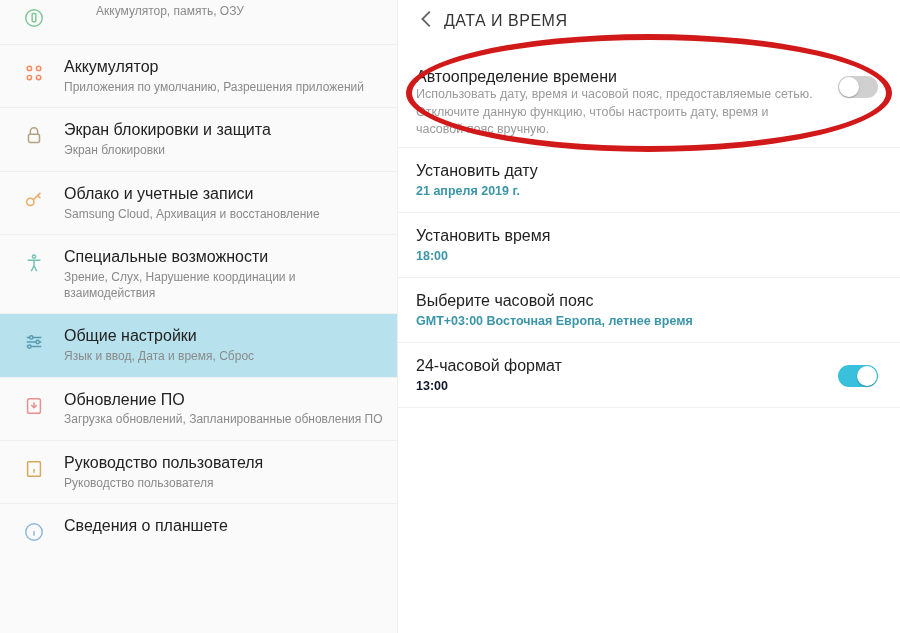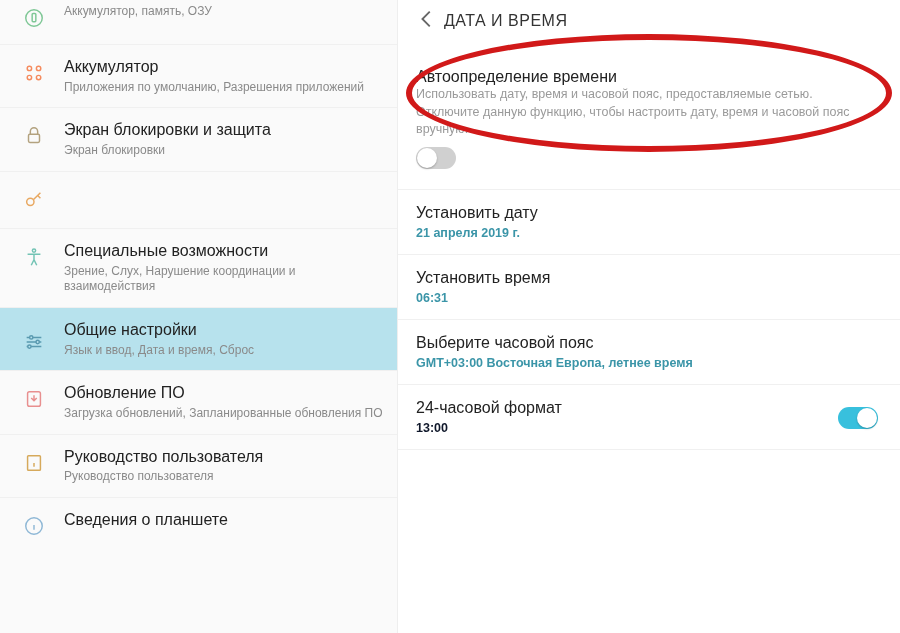--- a/index.html
+++ b/index.html
@@ -37,21 +37,21 @@
   .search-icon svg { width: 22px; height: 22px; stroke:#4fa9d8; fill:none; stroke-width:2;}
 
   .menu { list-style:none; }
   .menu-item {
     display:flex;
     align-items:flex-start;
     padding: 12px 14px 12px 18px;
     border-bottom: 1px solid #f0f0f0;
     cursor:pointer;
   }
-  .menu-item.selected { background:#b7e2ed;align-items:flex-end; }
+  .menu-item.selected { background:#b7e2ed; }
   .menu-icon {
     width: 32px; height:32px;
     display:flex; align-items:center; justify-content:center;
     margin-right: 14px;
     flex-shrink:0;
   }
   .menu-texts { flex:1; min-width:0;}
   .menu-label { font-size:16px; color:#222; line-height:1.3;}
   .menu-sub { font-size:12px; color:#8a8a8a; margin-top:2px; line-height:1.3;}
 
@@ -78,21 +78,21 @@
 
   .settings-list { padding: 0; }
   .setting-row {
     padding: 14px 22px 14px 18px;
     border-bottom:1px solid #f0f0f0;
     display:flex;
     align-items:flex-start;
     justify-content:space-between;
     cursor:pointer;
   }
-  .setting-row.first { padding-top:26px; padding-bottom:20px;flex-direction:column;}
+  .setting-row.first { padding-top:26px; padding-bottom:8px;}
   .setting-text { flex:1; padding-right:20px;}
   .setting-title { font-size:16px; color:#222; }
   .setting-sub { font-size:12.5px; color:#9a9a9a; margin-top:0; line-height:1.4;}
   .setting-value { font-size:12.5px; color:#3b95a8; margin-top:4px;font-weight:bold;}
 
   .toggle {
     width:40px; height:22px;
     background:#d0d0d0;
     border-radius:11px;
     position:relative;
@@ -124,21 +124,21 @@
   
   .ic { width:22px; height:22px; display:block;}
 </style>
 </head>
 <body>
 
 <div class="left-pane">
 
   <ul class="menu">
 
-    <li class="menu-item" style="padding-top:2px; padding-bottom:10px;">
+    <li class="menu-item" style="padding-top:2px; padding-bottom:10px;gap:32px;">
       <span class="menu-icon">
         <svg class="ic" viewBox="0 0 24 24" fill="none" stroke="#7fc796" stroke-width="1.6">
             <circle cx="12" cy="12" r="9"></circle>
             <rect x="10" y="7" width="4" height="9" rx="1"></rect>
           </svg>
       </span>
       <div class="menu-texts">
         <div class="menu-sub">Аккумулятор, память, ОЗУ</div>
       </div>
     </li>
@@ -171,20 +171,24 @@
       </div>
     </li>
 
     <li class="menu-item">
       <span class="menu-icon">
         <svg class="ic" viewBox="0 0 24 24" fill="none" stroke="#e8a861" stroke-width="1.6">
             <circle cx="8" cy="14" r="4"></circle>
             <path d="M11.5 11.5 L19 4 M16 7 l3 3"></path>
           </svg>
       </span>
+      <div class="menu-texts">
+        <div class="menu-label">Облако и учетные записи</div>
+        <div class="menu-sub">Samsung Cloud, Архивация и восстановление</div>
+      </div>
     </li>
 
 
     <li class="menu-item">
       <span class="menu-icon">
         <svg class="ic" viewBox="0 0 24 24" fill="none" stroke="#73c3b4" stroke-width="1.6">
             <circle cx="12" cy="5" r="1.8"></circle>
             <path d="M5 9h14 M12 9v6 M9 21l3-6 3 6"></path>
           </svg>
       </span>
@@ -275,21 +279,21 @@
     <div class="setting-row">
       <div class="setting-text">
         <div class="setting-title">Установить дату</div>
         <div class="setting-value">21 апреля 2019 г.</div>
       </div>
     </div>
 
     <div class="setting-row">
       <div class="setting-text">
         <div class="setting-title">Установить время</div>
-        <div class="setting-value">06:31</div>
+        <div class="setting-value">18:00</div>
       </div>
     </div>
 
     <div class="setting-row">
       <div class="setting-text">
         <div class="setting-title">Выберите часовой пояс</div>
         <div class="setting-value">GMT+03:00 Восточная Европа, летнее время</div>
       </div>
     </div>
 

